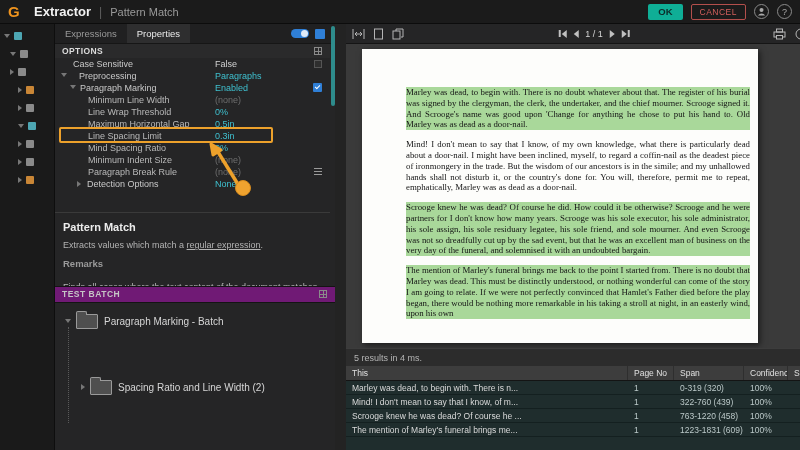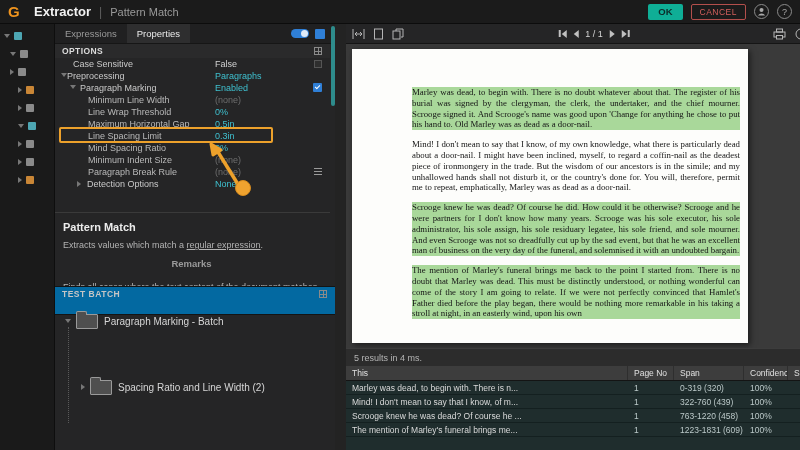--- a/index.html
+++ b/index.html
@@ -49,39 +49,39 @@
     font-weight:bold;letter-spacing:.4px;padding-left:7px;position:relative;}
   .grid-ico{position:absolute;right:8px;top:3px;width:8px;height:8px;border:1px solid #8a8a8a;
     background:linear-gradient(#0000 3px,#8a8a8a 3px,#8a8a8a 4px,#0000 4px),
                linear-gradient(90deg,#0000 3px,#8a8a8a 3px,#8a8a8a 4px,#0000 4px);}
   .prow{position:relative;height:12px;line-height:12px;font-size:9px;color:#c9c9c9;}
   .prow .chev{position:absolute;top:3px;}
   .plabel{position:absolute;top:0;white-space:nowrap;}
   .pval{position:absolute;left:160px;top:0;white-space:nowrap;}
   .pv-plain{color:#d2d2d2;} .pv-acc{color:#3fc0cf;} .pv-dim{color:#6e6e6e;}
   .C6{left:6px;} .C15{left:15px;} .C22{left:22px;}
-  .L16{left:12px;} .L18{left:18px;} .L25{left:25px;} .L32{left:32px;} .L33{left:33px;color:#b9b9b9;}
+  .L16{left:24px;} .L18{left:18px;} .L25{left:25px;} .L32{left:32px;} .L33{left:33px;color:#b9b9b9;}
   .sq{position:absolute;right:8px;top:2px;width:8px;height:8px;border:1px solid #555;background:#2e2e2e;}
   .checkbox{position:absolute;right:8px;top:1px;width:9px;height:9px;background:#2f7fd6;border-radius:1px;}
   .checkbox:after{content:'';position:absolute;left:2px;top:2px;width:4px;height:2px;
     border-left:1.5px solid #fff;border-bottom:1.5px solid #fff;transform:rotate(-45deg);}
   .ham{position:absolute;right:8px;top:5px;width:8px;height:1px;background:#9a9a9a;
     box-shadow:0 3px 0 #9a9a9a,0 -3px 0 #9a9a9a;}
 
   .hl-box{position:absolute;left:4px;top:103px;width:214px;height:16px;border:2px solid #eda12b;
     border-radius:2px;z-index:5;pointer-events:none;}
   .arrow-svg{position:absolute;left:130px;top:112px;z-index:6;pointer-events:none;}
 
   .desc{position:absolute;left:0;top:188px;right:5px;padding:8px 10px 0 8px;border-top:1px solid #3a3a3a;}
   .desc-title{color:#ececec;font-weight:bold;font-size:11px;margin-bottom:6px;}
   .desc-body{color:#b3b3b3;font-size:9px;line-height:12px;margin-bottom:7px;}
   .link{text-decoration:underline;}
-  .remarks-title{color:#9a9a9a;font-weight:bold;font-size:9.5px;margin-bottom:12px;text-align:center;}
-
-  .tb-head{position:absolute;left:0;top:262px;right:0;height:29px;background:#0369a1;
+  .remarks-title{color:#9a9a9a;font-weight:bold;font-size:9.5px;margin-bottom:12px;}
+
+  .tb-head{position:absolute;left:0;top:262px;right:0;height:17px;background:#701a75;
     border-top:1px solid #141414;border-bottom:1px solid #141414;color:#c5c5c5;font-size:8.5px;
     font-weight:bold;letter-spacing:.5px;line-height:15px;padding-left:7px;}
   .tb-head .grid-ico{top:3px;}
   .tree{position:absolute;left:0;top:277px;right:0;bottom:0;}
   .dots{position:absolute;left:13px;top:26px;height:96px;border-left:1px dotted #5a5a5a;}
   .titem{position:absolute;display:flex;align-items:center;gap:0;height:24px;}
   .tsel{display:flex;align-items:center;gap:6px;padding:3px 8px 3px 4px;border:1px solid transparent;}
   .tsel.on{border:1px solid #cfcfcf;background:#3a3a3a;}
   .folder{width:22px;height:15px;background:#4f4f4f;border:1px solid #9a9a9a;border-radius:1px;
     position:relative;flex:0 0 auto;}
@@ -97,23 +97,23 @@
   .vt-group{display:flex;align-items:center;gap:8px;}
   .vt-center{position:absolute;left:50%;transform:translateX(-50%);display:flex;align-items:center;gap:7px;}
   .vt-right{margin-left:auto;display:flex;align-items:center;gap:9px;}
   .navbtn{display:flex;align-items:center;gap:1px;}
   .nbar{width:1.5px;height:7px;background:#c0c0c0;}
   .tri-l{width:0;height:0;border-right:5px solid #c0c0c0;border-top:4px solid transparent;border-bottom:4px solid transparent;}
   .tri-rt{width:0;height:0;border-left:5px solid #c0c0c0;border-top:4px solid transparent;border-bottom:4px solid transparent;}
   .pagetext{font-size:9px;color:#d5d5d5;}
 
   .docarea{position:absolute;left:0;top:20px;right:0;height:304px;background:#3a3a3a;}
-  .page{position:absolute;left:6px;top:5px;width:396px;height:294px;background:#fdfdfb;
+  .page{position:absolute;left:16px;top:5px;width:396px;height:294px;background:#fdfdfb;
     box-shadow:2px 2px 6px rgba(0,0,0,.55);overflow:hidden;
-    padding:38px 8px 0 60px;}
+    padding:38px 8px 0 44px;}
   .para{font-family:"Liberation Serif",serif;font-size:8.8px;line-height:10.8px;color:#151515;
     text-align:justify;margin:0 0 9px 0;}
   .para.hl{background:#a9d89a;}
 
   .statusbar{position:absolute;left:0;top:324px;right:0;height:18px;background:#2c2c2c;
     border-top:1px solid #3c3c3c;display:flex;align-items:center;padding:0 8px;}
   .statustext{font-size:9px;color:#b5b5b5;}
   .status-spacer{flex:1;}
 
   .rtable{position:absolute;left:0;top:342px;right:0;bottom:0;background:#1a2222;}

